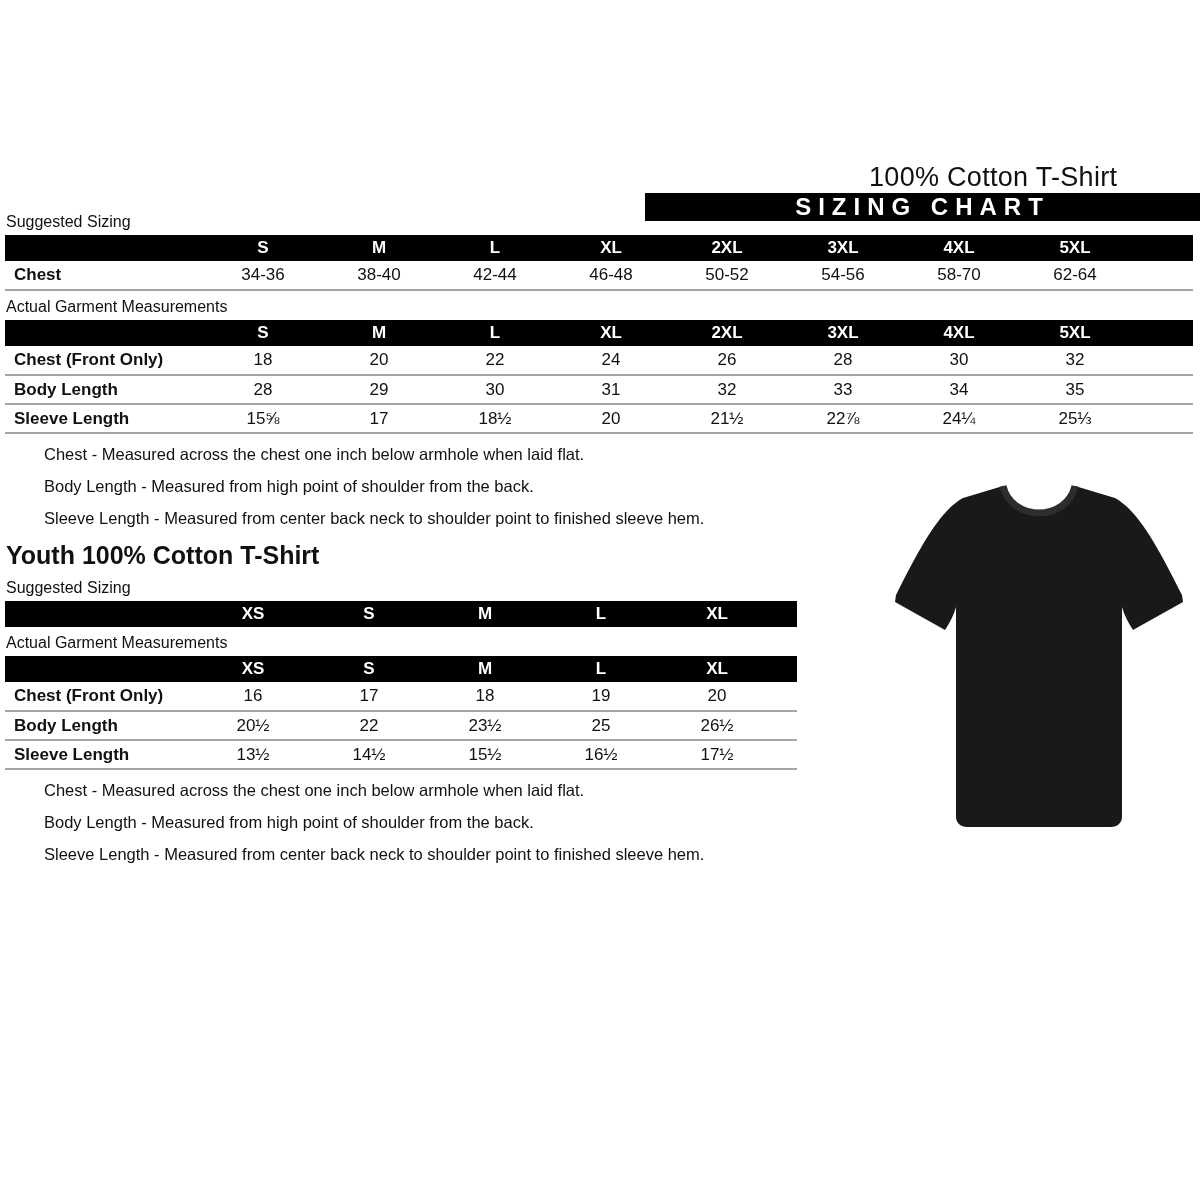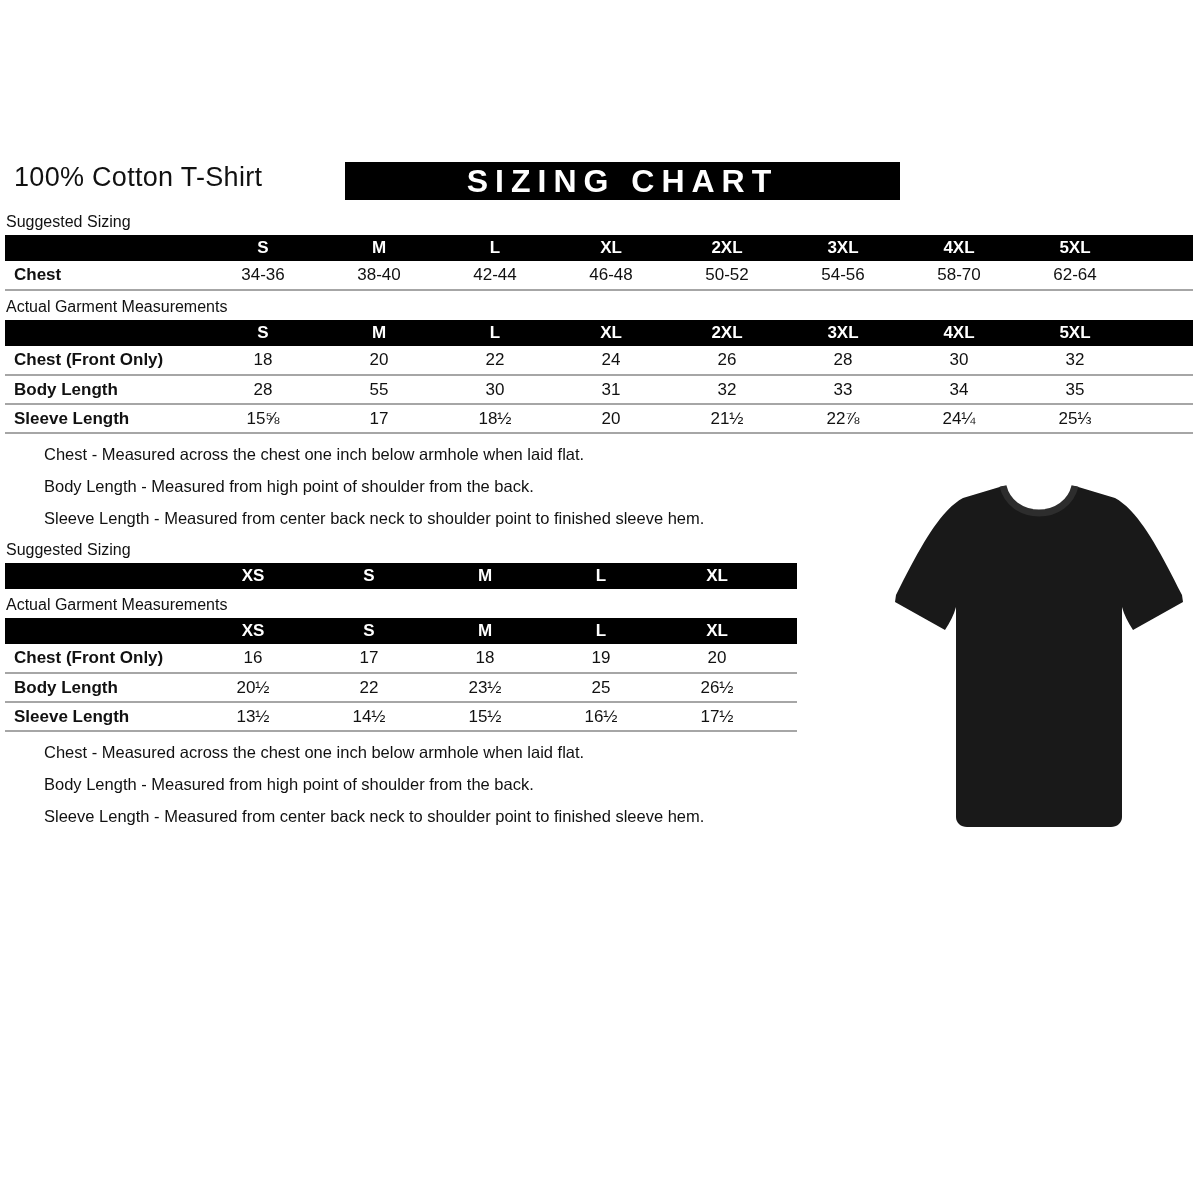--- a/index.html
+++ b/index.html
@@ -1,26 +1,26 @@
 <!DOCTYPE html>
 <html><head>
 <meta charset="utf-8">
 <style>
   * { margin:0; padding:0; box-sizing:border-box; }
   html,body { background:#ffffff; }
   .page {
     position:relative; width:1200px; height:1200px; background:#fff;
     font-family:"Liberation Sans", sans-serif; color:#111; overflow:hidden;
   }
-  .header-row { display:flex; align-items:flex-start; margin:162px 0 0 14px; height:42px; }
+  .header-row { display:flex; align-items:flex-end; margin:162px 0 0 14px; height:42px;flex-direction:column; }
   .title-adult { font-size:27px; font-weight:400; letter-spacing:.3px; width:331px; }
   .banner {
     width:555px; height:38px; background:#000; color:#fff;
     display:flex; align-items:center; justify-content:center;
-    font-size:32px; font-weight:700; letter-spacing:7px;
+    font-size:24px; font-weight:700; letter-spacing:7px;
   }
   .section-label { margin:9px 0 4px 6px; font-size:16px; }
   table.size-table { border-collapse:collapse; table-layout:fixed; margin-left:5px; }
   table.adult { width:1188px; }
   table.youth { width:792px; }
   .size-table th { background:#000; color:#fff; font-size:17px; font-weight:700; height:26px; text-align:center; padding:0; }
   .size-table td { font-size:17px; height:29px; text-align:center; border-bottom:2px solid #a6a6a6; padding:0; }
   .size-table td.lbl { text-align:left; padding-left:9px; font-weight:700;margin-top:18px; }
   .size-table td.lbl .suffix { font-weight:700;text-align:center; }
   .notes { margin-top:11px;padding-left:30px; }
@@ -118,21 +118,21 @@
       <td>24</td>
       <td>26</td>
       <td>28</td>
       <td>30</td>
       <td>32</td>
       <td></td>
     </tr>
     <tr>
       <td class="lbl"><span>Body Length</span><span class="suffix"></span></td>
       <td>28</td>
-      <td>55</td>
+      <td>29</td>
       <td>30</td>
       <td>31</td>
       <td>32</td>
       <td>33</td>
       <td>34</td>
       <td>35</td>
       <td></td>
     </tr>
     <tr>
       <td class="lbl"><span>Sleeve Length</span><span class="suffix"></span></td>
@@ -148,20 +148,21 @@
     </tr>
   </tbody>
     </table>
 
   <div class="notes">
     <p>Chest - Measured across the chest one inch below armhole when laid flat.</p>
     <p>Body Length - Measured from high point of shoulder from the back.</p>
     <p>Sleeve Length - Measured from center back neck to shoulder point to finished sleeve hem.</p>
   </div>
 
+  <div class="title-youth">Youth 100% Cotton T-Shirt</div>
 
   <div class="section-label">Suggested Sizing</div>
 
   <table class="size-table youth">
     <colgroup>
         <col style="width:190px">
         <col style="width:116px">
         <col style="width:116px">
         <col style="width:116px">
         <col style="width:116px">

